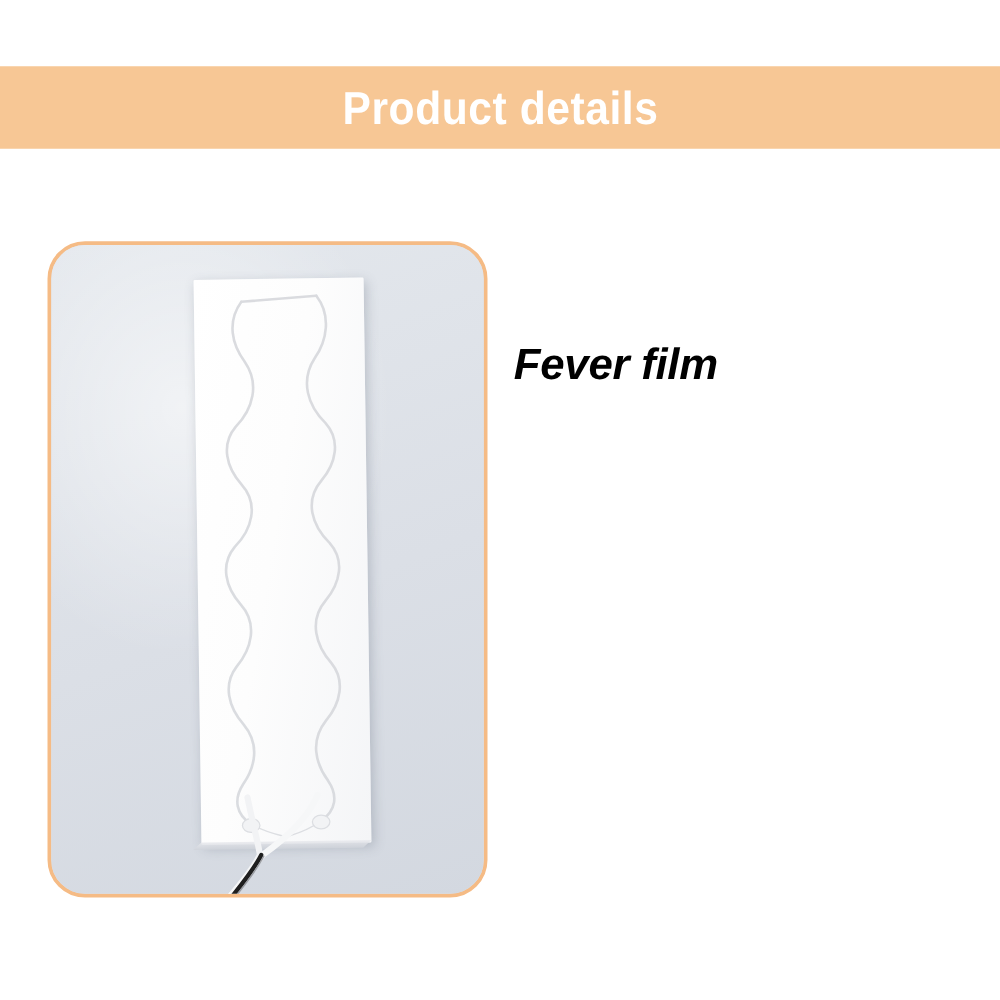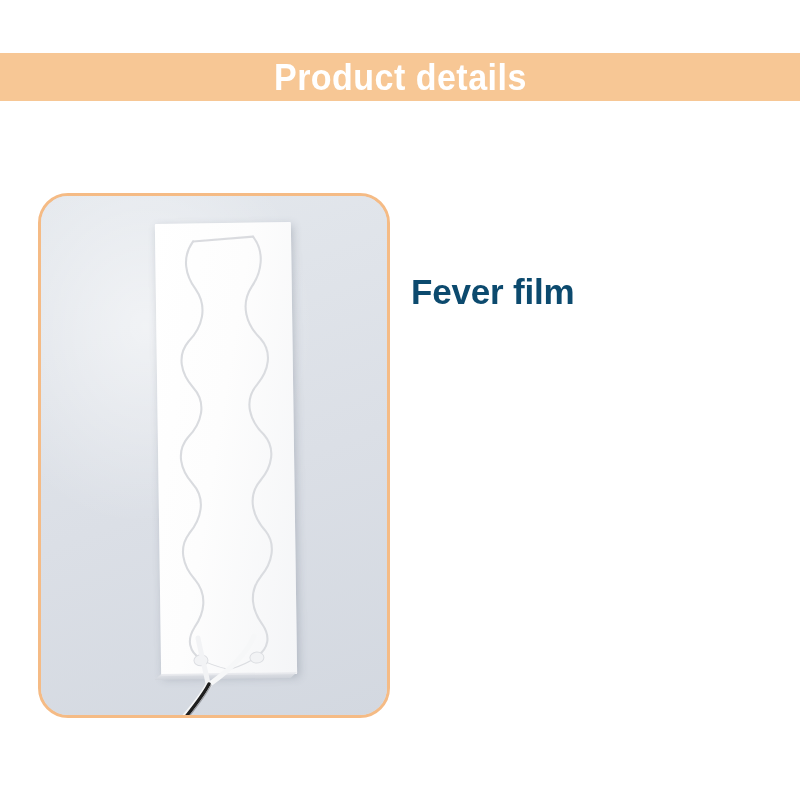--- a/index.html
+++ b/index.html
@@ -14,21 +14,21 @@
     overflow: hidden;
     position: relative;
   }
 
   
   .banner {
     position: absolute;
     left: 0;
     top: 53px;
     width: 800px;
-    height: 48px;
+    height: 66px;
     background: #f7c795;
     display: flex;
     align-items: center;
     justify-content: center;
   }
   .banner-title {
     color: #ffffff;
     font-size: 37px;
     font-weight: bold;
     letter-spacing: 0.5px;
@@ -104,24 +104,25 @@
   
   .info-column {
     position: absolute;
     left: 411px;
     top: 272px;
     width: 372px;
   }
   .info-heading {
     font-size: 35px;
     font-weight: bold;
-    color: #0c4a6e;
+    color: #000000;
     line-height: 1.12;
     margin: 0 0 12px 0;
     letter-spacing: -0.2px;
+    font-style: italic;
   }
   .info-body {
     font-size: 25.5px;
     font-weight: normal;
     color: #0a0a0a;
     line-height: 1.36;
     margin: 0;
     letter-spacing: -0.1px;
   }
 </style>

